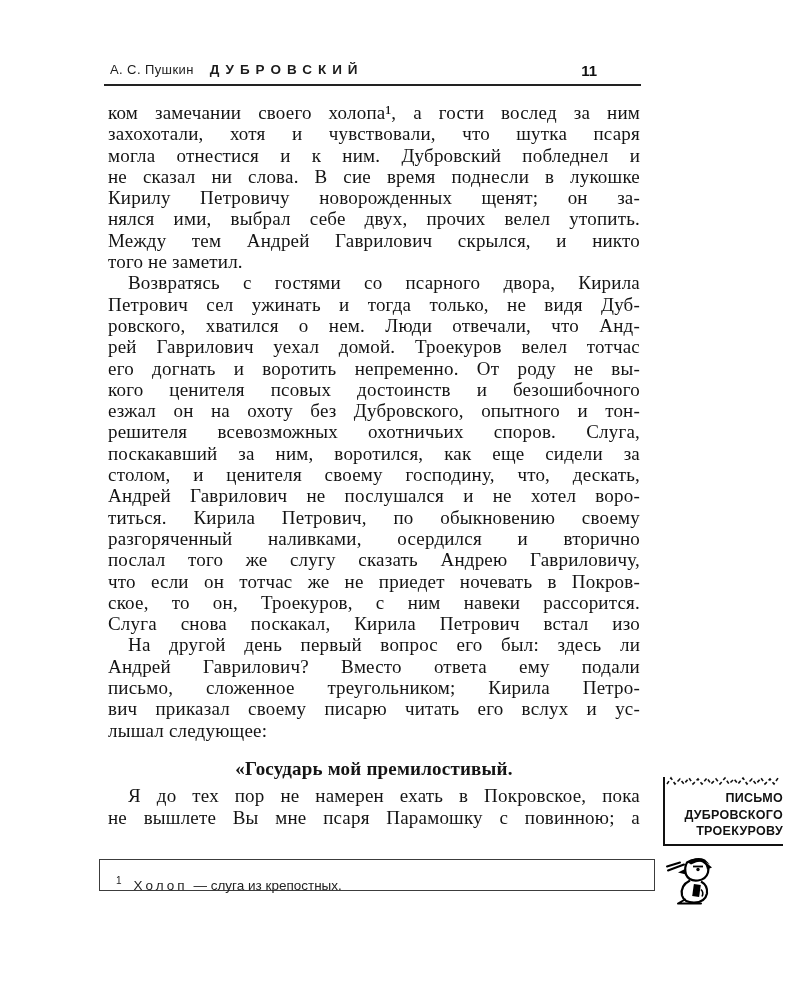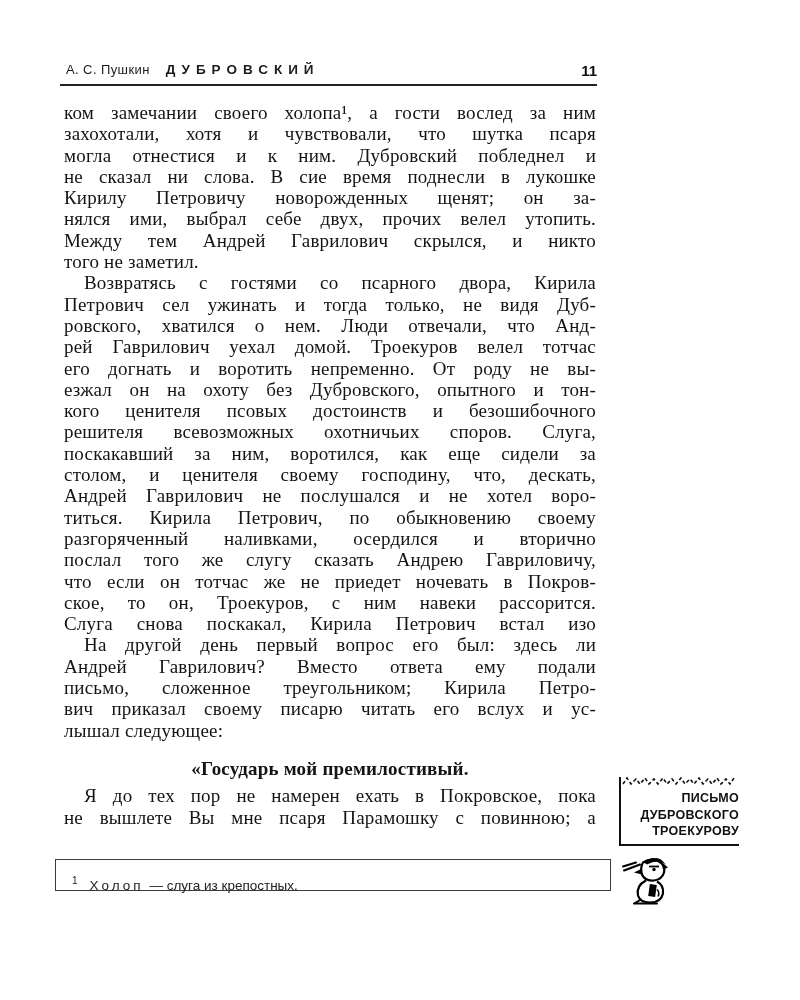--- a/index.html
+++ b/index.html
@@ -2,21 +2,21 @@
 <html><head>
 <meta charset="utf-8">
 <style>
   html,body { margin:0; padding:0; }
   body {
     width:800px; height:1000px; position:relative;
     background:#ffffff; color:#151515;
     font-family:"Liberation Serif", serif;
     -webkit-font-smoothing:antialiased;
   }
-  .page { position:absolute; inset:0; background:#fff; overflow:hidden; }
+  .page { position:absolute; inset:0; background:#fff; overflow:hidden;margin-left:44px; }
 
   
   .running-head {
     position:absolute; left:66px; top:62px; width:531px; height:20px;
     font-family:"Liberation Sans", sans-serif; font-size:13px; color:#1c1c1c;
     white-space:nowrap;
   }
   .rh-author { letter-spacing:0.4px; }
   .rh-title  { font-weight:bold; letter-spacing:6px; margin-left:16px; font-size:13.5px; }
   .rh-page {
@@ -88,22 +88,22 @@
         <div class="line">нялся ими, выбрал себе двух, прочих велел утопить.</div>
         <div class="line">Между тем Андрей Гаврилович скрылся, и никто</div>
         <div class="line last">того не заметил.</div>
       </div>
       <div class="para body">
         <div class="line indent">Возвратясь с гостями со псарного двора, Кирила</div>
         <div class="line">Петрович сел ужинать и тогда только, не видя Дуб-</div>
         <div class="line">ровского, хватился о нем. Люди отвечали, что Анд-</div>
         <div class="line">рей Гаврилович уехал домой. Троекуров велел тотчас</div>
         <div class="line">его догнать и воротить непременно. От роду не вы-</div>
+        <div class="line">кого ценителя псовых достоинств и безошибочного</div>
         <div class="line">езжал он на охоту без Дубровского, опытного и тон-</div>
-        <div class="line">кого ценителя псовых достоинств и безошибочного</div>
         <div class="line">решителя всевозможных охотничьих споров. Слуга,</div>
         <div class="line">поскакавший за ним, воротился, как еще сидели за</div>
         <div class="line">столом, и ценителя своему господину, что, дескать,</div>
         <div class="line">Андрей Гаврилович не послушался и не хотел воро-</div>
         <div class="line">титься. Кирила Петрович, по обыкновению своему</div>
         <div class="line">разгоряченный наливками, осердился и вторично</div>
         <div class="line">послал того же слугу сказать Андрею Гавриловичу,</div>
         <div class="line">что если он тотчас же не приедет ночевать в Покров-</div>
         <div class="line">ское, то он, Троекуров, с ним навеки рассорится.</div>
         <div class="line">Слуга снова поскакал, Кирила Петрович встал изо</div>

